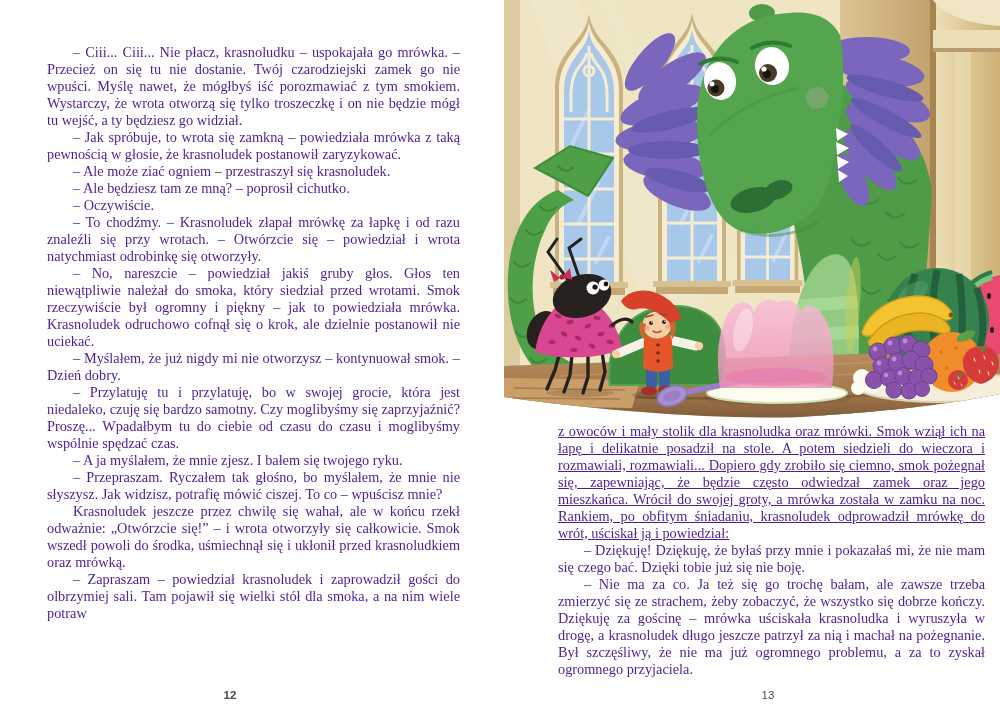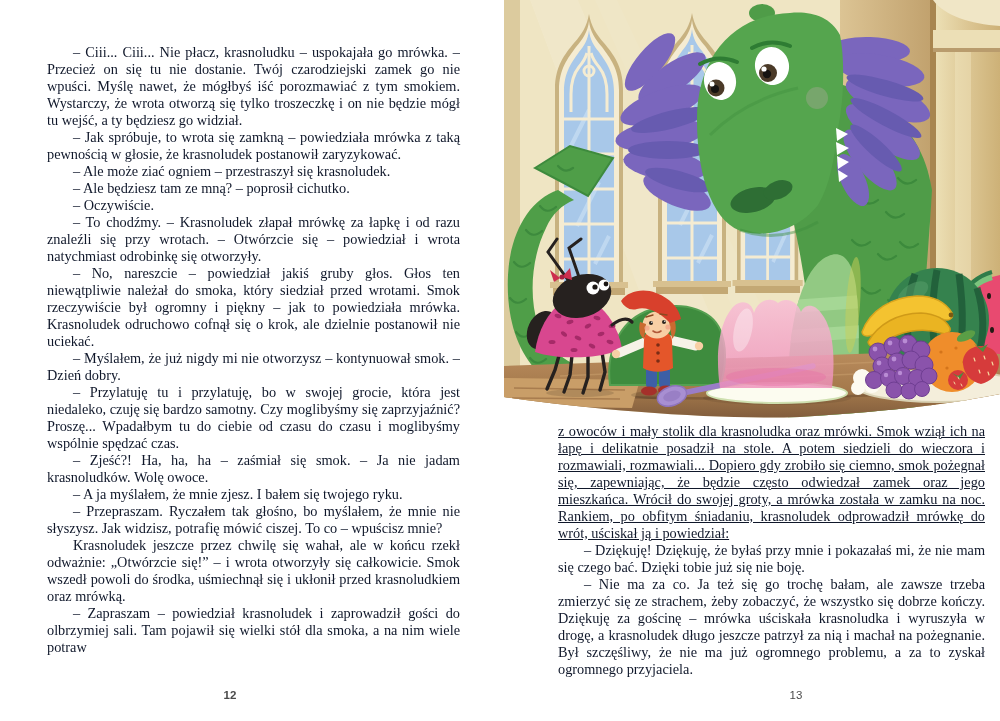--- a/index.html
+++ b/index.html
@@ -1,45 +1,44 @@
 <!DOCTYPE html>
 <html lang="pl"><head>
 <meta charset="utf-8">
 <style>
   html,body{margin:0;padding:0;background:#ffffff;}
   body{width:1000px;height:721px;position:relative;overflow:hidden;
        font-family:"Liberation Serif", serif;}
-  .text-col{position:absolute;text-align:justify;color:#0f172a;
+  .text-col{position:absolute;text-align:justify;color:#4c1d95;
             font-size:14.3px;line-height:17px;}
   .text-col.left{left:47px;top:44px;width:413px;}
   .text-col.right{left:558px;top:423px;width:427px;}
   .para{margin:0;text-indent:26px;}
   .para.noindent{text-indent:0;text-decoration:underline;}
   .pagenum{position:absolute;top:689px;transform:translateX(-50%);
            font-family:"Liberation Sans", sans-serif;font-size:11.5px;color:#4a4a4a;}
   .pagenum.p12{left:230px;font-weight:bold;}
-  .pagenum.p13{left:796px;}
+  .pagenum.p13{left:768px;}
   #illu{position:absolute;left:500px;top:0;width:500px;height:421px;}
 </style>
 </head>
 <body>
 
 <div>
 
   <div class="text-col left">
       <p class="para">– Ciii... Ciii... Nie płacz, krasnoludku – uspokajała go mrówka. – Przecież on się tu nie dostanie. Twój czarodziejski zamek go nie wpuści. Myślę nawet, że mógłbyś iść porozmawiać z tym smokiem. Wystarczy, że wrota otworzą się tylko troszeczkę i on nie będzie mógł tu wejść, a ty będziesz go widział.</p>
       <p class="para">– Jak spróbuje, to wrota się zamkną – powiedziała mrówka z taką pewnością w głosie, że krasnoludek postanowił zaryzykować.</p>
       <p class="para">– Ale może ziać ogniem – przestraszył się krasnoludek.</p>
       <p class="para">– Ale będziesz tam ze mną? – poprosił cichutko.</p>
       <p class="para">– Oczywiście.</p>
       <p class="para">– To chodźmy. – Krasnoludek złapał mrówkę za łapkę i od razu znaleźli się przy wrotach. – Otwórzcie się – powiedział i wrota natychmiast odrobinkę się otworzyły.</p>
       <p class="para">– No, nareszcie – powiedział jakiś gruby głos. Głos ten niewątpliwie należał do smoka, który siedział przed wrotami. Smok rzeczywiście był ogromny i piękny – jak to powiedziała mrówka. Krasnoludek odruchowo cofnął się o krok, ale dzielnie postanowił nie uciekać.</p>
       <p class="para">– Myślałem, że już nigdy mi nie otworzysz – kontynuował smok. – Dzień dobry.</p>
       <p class="para">– Przylatuję tu i przylatuję, bo w swojej grocie, która jest niedaleko, czuję się bardzo samotny. Czy moglibyśmy się zaprzyjaźnić? Proszę... Wpadałbym tu do ciebie od czasu do czasu i moglibyśmy wspólnie spędzać czas.</p>
-      <p class="para">– Zjeść?! Ha, ha, ha – zaśmiał się smok. – Ja nie jadam krasnoludków. Wolę owoce.</p>
       <p class="para">– A ja myślałem, że mnie zjesz. I bałem się twojego ryku.</p>
       <p class="para">– Przepraszam. Ryczałem tak głośno, bo myślałem, że mnie nie słyszysz. Jak widzisz, potrafię mówić ciszej. To co – wpuścisz mnie?</p>
       <p class="para">Krasnoludek jeszcze przez chwilę się wahał, ale w końcu rzekł odważnie: „Otwórzcie się!” – i wrota otworzyły się całkowicie. Smok wszedł powoli do środka, uśmiechnął się i ukłonił przed krasnoludkiem oraz mrówką.</p>
       <p class="para">– Zapraszam – powiedział krasnoludek i zaprowadził gości do olbrzymiej sali. Tam pojawił się wielki stół dla smoka, a na nim wiele potraw</p>
     </div>
   <div class="pagenum p12">12</div>
 
   <div class="text-col right">
       <p class="para noindent">z owoców i mały stolik dla krasnoludka oraz mrówki. Smok wziął ich na łapę i delikatnie posadził na stole. A potem siedzieli do wieczora i rozmawiali, rozmawiali... Dopiero gdy zrobiło się ciemno, smok pożegnał się, zapewniając, że będzie często odwiedzał zamek oraz jego mieszkańca. Wrócił do swojej groty, a mrówka została w zamku na noc. Rankiem, po obfitym śniadaniu, krasnoludek odprowadził mrówkę do wrót, uściskał ją i powiedział:</p>
       <p class="para">– Dziękuję! Dziękuję, że byłaś przy mnie i pokazałaś mi, że nie mam się czego bać. Dzięki tobie już się nie boję.</p>

